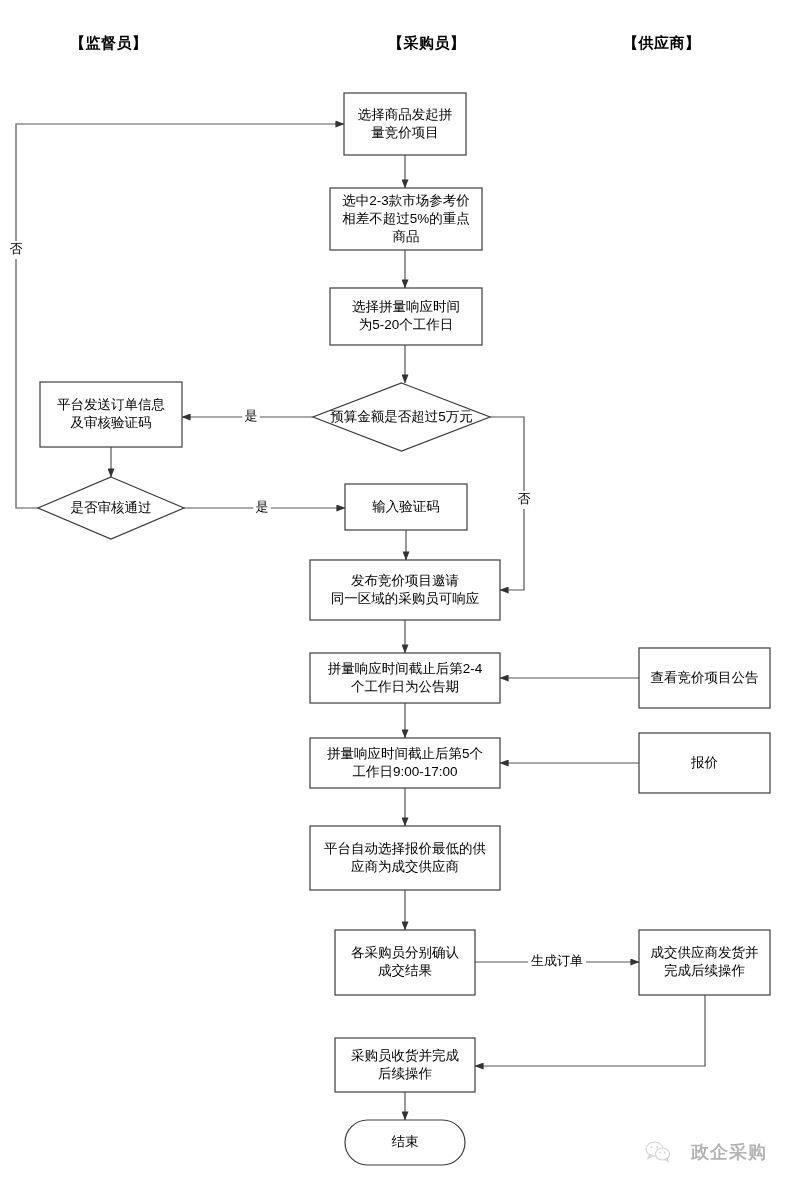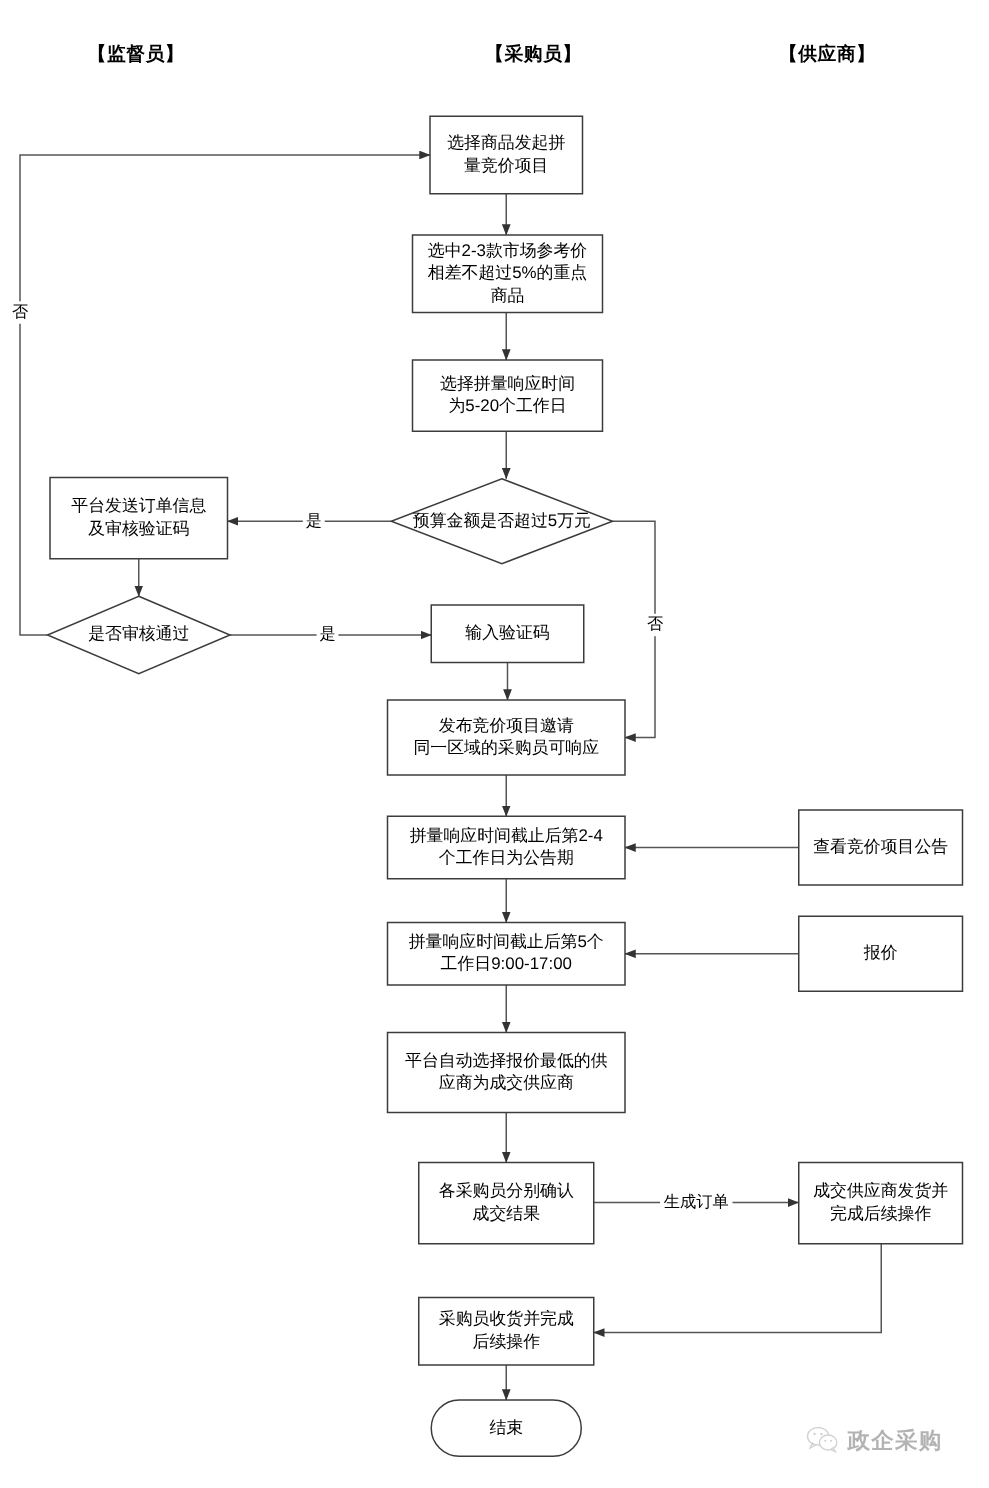--- a/index.html
+++ b/index.html
@@ -63,21 +63,21 @@
   .label-mask {
     fill: #ffffff;
     stroke: none;
   }
   #watermark {
     position: absolute;
     left: 645px;
     top: 1140px;
     display: flex;
     align-items: center;
-    gap: 7px;
+    gap: 20px;
     opacity: 0.38;
   }
   #watermark .wm-text {
     font-size: 18px;
     font-weight: bold;
     color: #3a3a3a;
     letter-spacing: 1px;
     white-space: nowrap;
   }
 </style>

